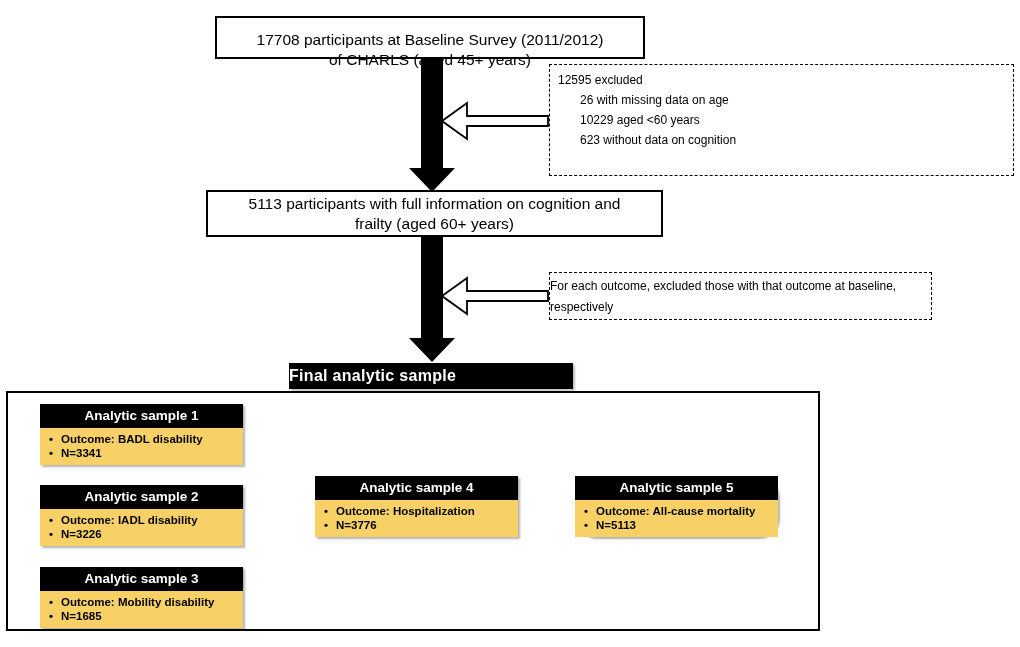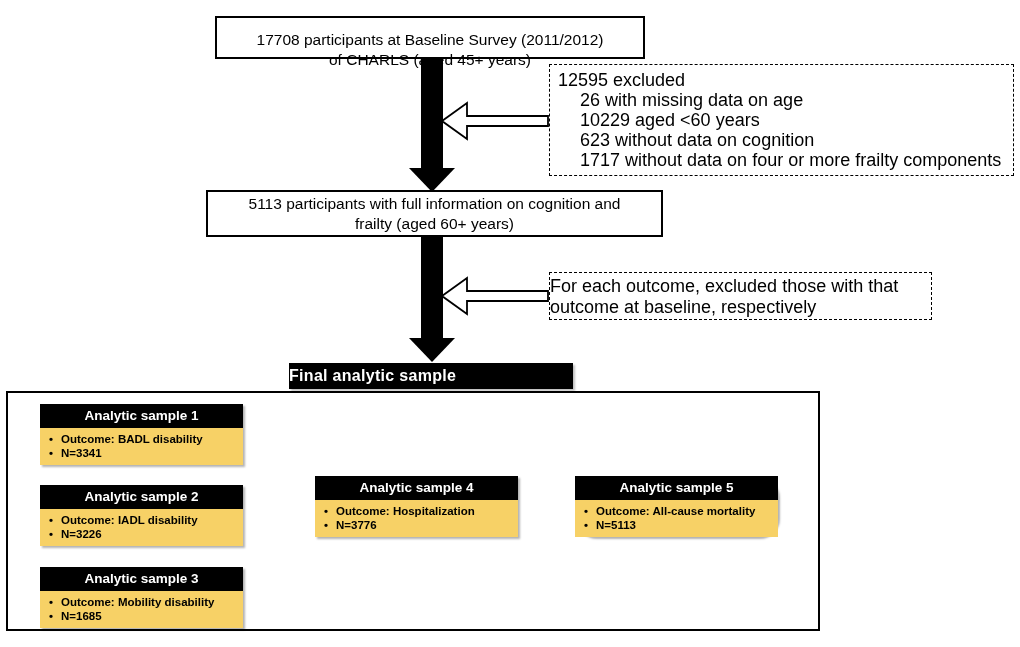--- a/index.html
+++ b/index.html
@@ -11,21 +11,21 @@
 
   .solid-box {
     position:absolute; background:#fff; border:2px solid #000;
     text-align:center; font-size:15.5px; line-height:20px;
   }
   .top-box  { left:215px; top:16px;   width:430px; height:43px; padding-top:12px; }
   .mid-box  { left:206px; top:190px; width:457px; height:47px; padding-top:2px; }
 
   .dashed-box {
     position:absolute; background:#fff; border:1.5px dashed #000;
-    text-align:left; font-size:18px; line-height:20px;
+    text-align:left; font-size:12px; line-height:20px;
   }
   .excl1 { left:549px; top:64px;  width:465px; height:112px; padding:5px 8px 0 8px; }
   .excl1 .excl-item { padding-left:22px; }
   .excl2 { left:549px; top:272px; width:383px; height:48px; padding:3px 8px 0 0; line-height:20.5px; }
 
   .black-arrow { position:absolute; width:46px; }
   .black-arrow .shaft { width:22px; margin:0 auto; background:#000; }
   .black-arrow .head  {
     width:0; height:0; margin:0 auto;
     border-left:23px solid transparent; border-right:23px solid transparent;
@@ -94,21 +94,20 @@
   <div class="solid-box top-box">
     <div>17708 participants at Baseline Survey (2011/2012)</div>
     <div>of CHARLS (aged 45+ years)</div>
   </div>
 
   <div class="dashed-box excl1">
     <div>12595 excluded</div>
     <div class="excl-item">26 with missing data on age</div>
     <div class="excl-item">10229 aged &lt;60 years</div>
     <div class="excl-item">623 without data on cognition</div>
-    <div class="excl-item">1717 without data on four or more frailty components</div>
   </div>
 
   <div class="solid-box mid-box">
     <div>5113 participants with full information on cognition and</div>
     <div>frailty (aged 60+ years)</div>
   </div>
 
   <div class="dashed-box excl2">
     <span>For each outcome, excluded those with that outcome at baseline, respectively</span>
   </div>

